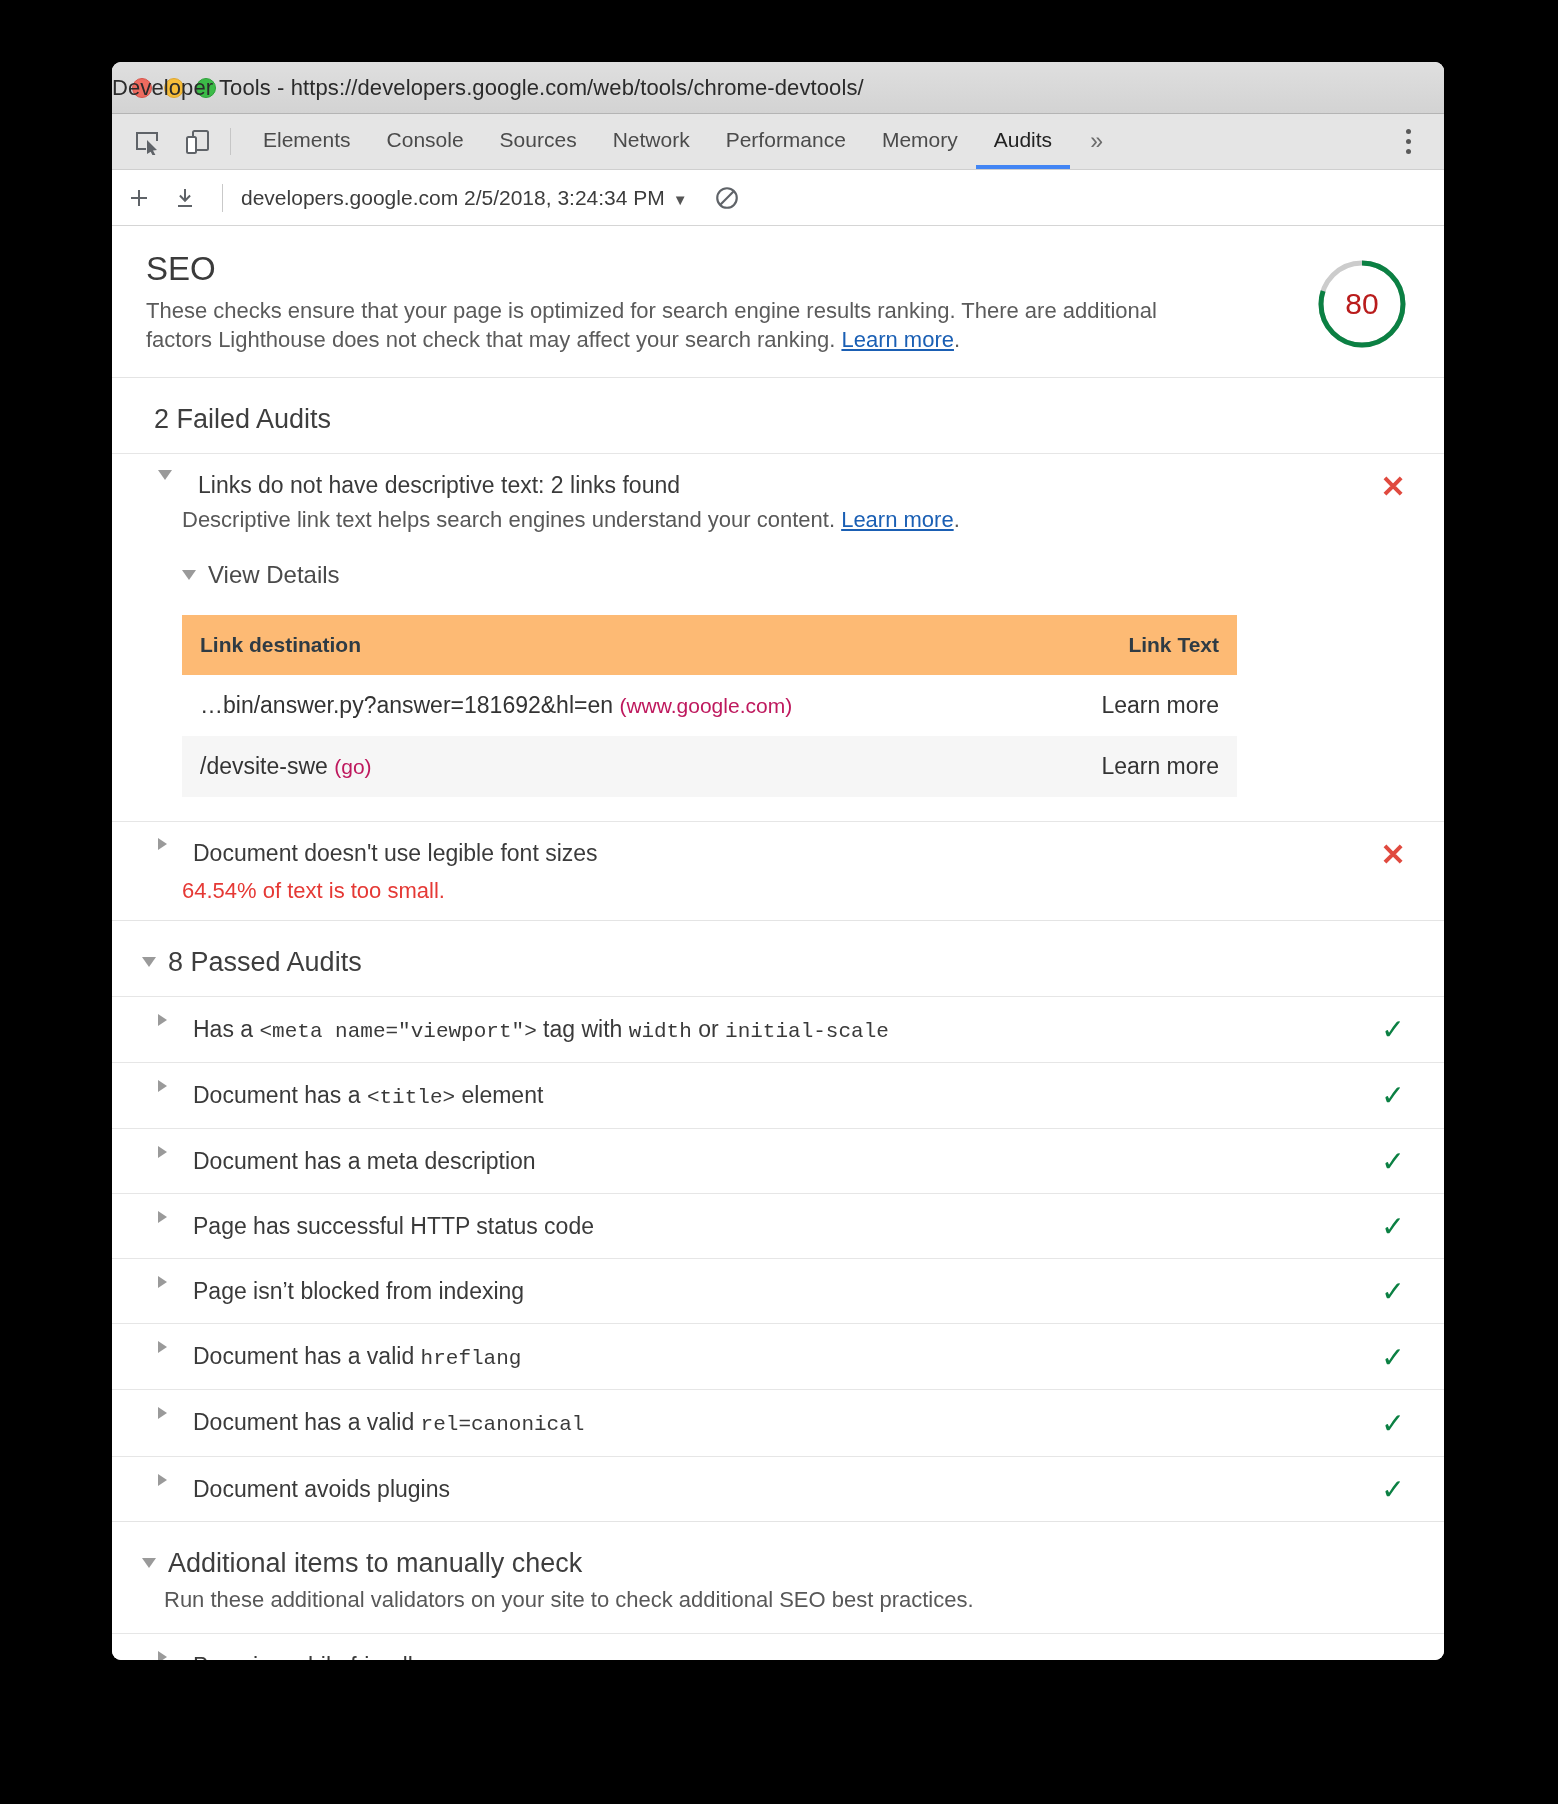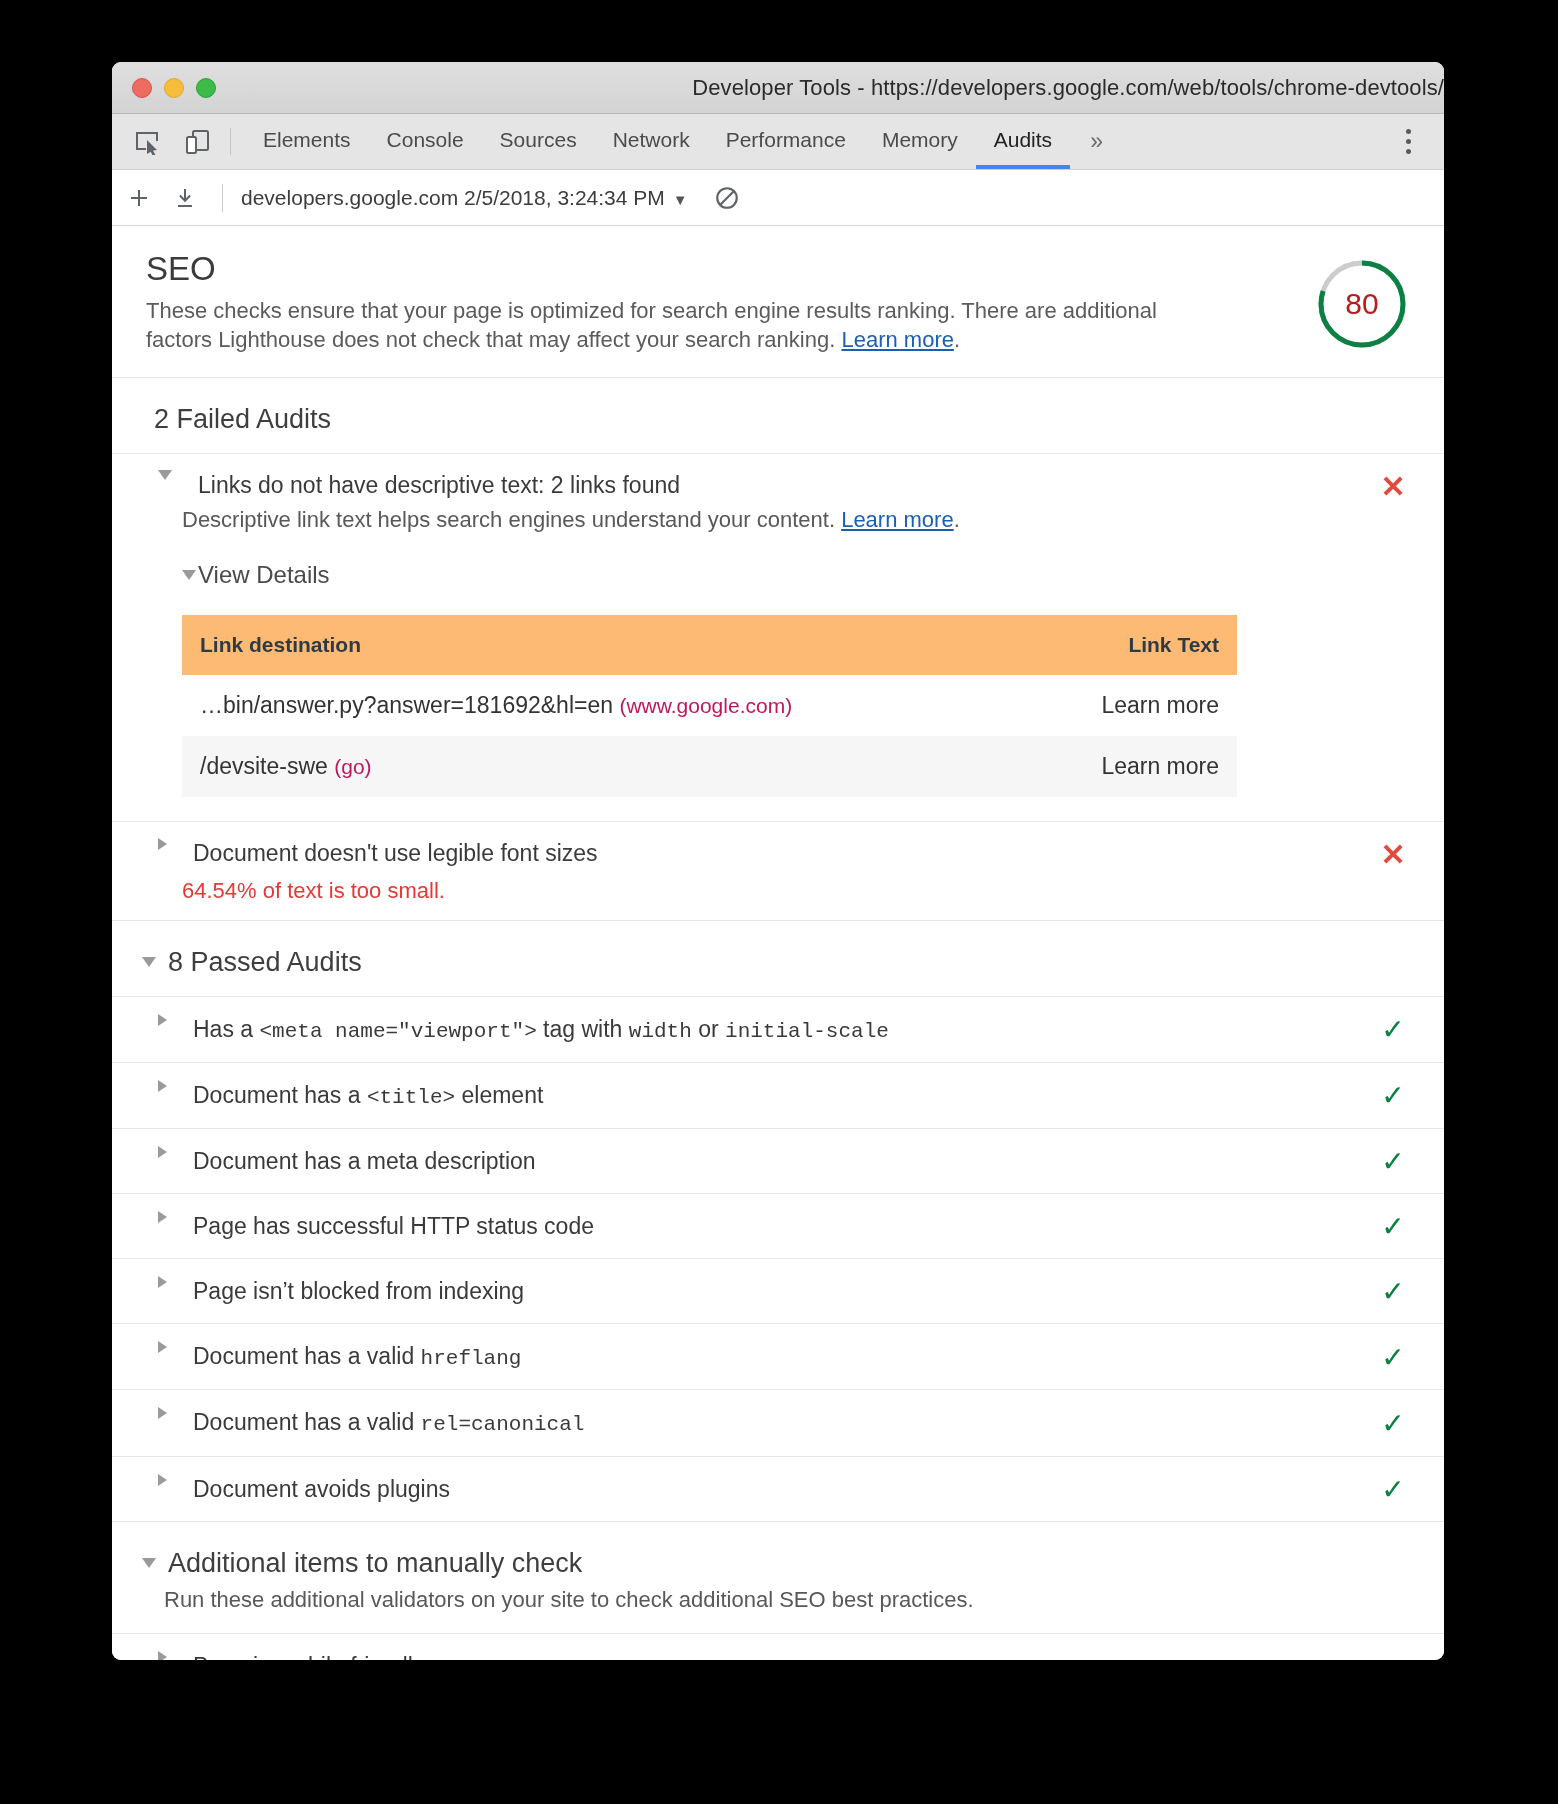--- a/index.html
+++ b/index.html
@@ -26,21 +26,21 @@
     border-bottom: 1px solid #b4b4b4;
     display: flex; align-items: center;
     position: relative;
   }
   .lights { display: flex; gap: 12px; padding-left: 20px; }
   .light { width: 20px; height: 20px; border-radius: 50%; }
   .light.red    { background: #ed6b5f; border: 1px solid #d8544b; }
   .light.yellow { background: #f6bd3a; border: 1px solid #e0a72f; }
   .light.green  { background: #3cbb48; border: 1px solid #2da13a; }
   .titlebar-title {
-    position: absolute; left: 0; right: 0; text-align: right;
+    position: absolute; left: 0; right: 0; text-align: left;
     font-size: 22px; color: #2b2b2b; letter-spacing: 0.1px;
     pointer-events: none;
   }
 
   
   .tabsrow {
     height: 56px;
     background: #e5e5e5;
     border-bottom: 1px solid #cfcfcf;
     display: flex; align-items: stretch;
@@ -130,21 +130,21 @@
   .audit-title { font-size: 23px; color: #3a3a3a; line-height: 1.25; padding-top: 1px; }
   code, .mono { font-family: "Liberation Mono", "DejaVu Sans Mono", monospace; font-size: 21px; }
   .audit-desc { font-size: 22px; color: #585858; margin: 7px 0 0 24px; line-height: 1.3; }
   .audit-fail-note { font-size: 22px; color: #e53935; margin: 10px 0 0 24px; }
   .mark { width: 34px; flex: none; display: flex; justify-content: center; padding-top: 2px; }
   .mark-x { color: #e04a3f; font-size: 30px; line-height: 1; font-weight: 600; }
   .mark-check { color: #0b8043; font-size: 28px; line-height: 1; }
 
   
   .details-wrap { margin: 26px 0 8px 24px; }
-  .details-toggle { display: flex; align-items: center; gap: 2px; cursor: pointer; }
+  .details-toggle { display: flex; align-items: center; gap: 12px; cursor: pointer; }
   .details-toggle span { font-size: 24px; color: #4a4a4a; }
   .dtable { margin-top: 26px; width: 1055px; border-collapse: collapse; }
   .dtable th {
     background: #fdba74; color: #2f3b44;
     font-size: 21px; font-weight: bold;
     padding: 18px 18px; text-align: left;
   }
   .dtable th.right, .dtable td.right { text-align: right; }
   .dtable td {
     font-size: 23px; color: #333;

